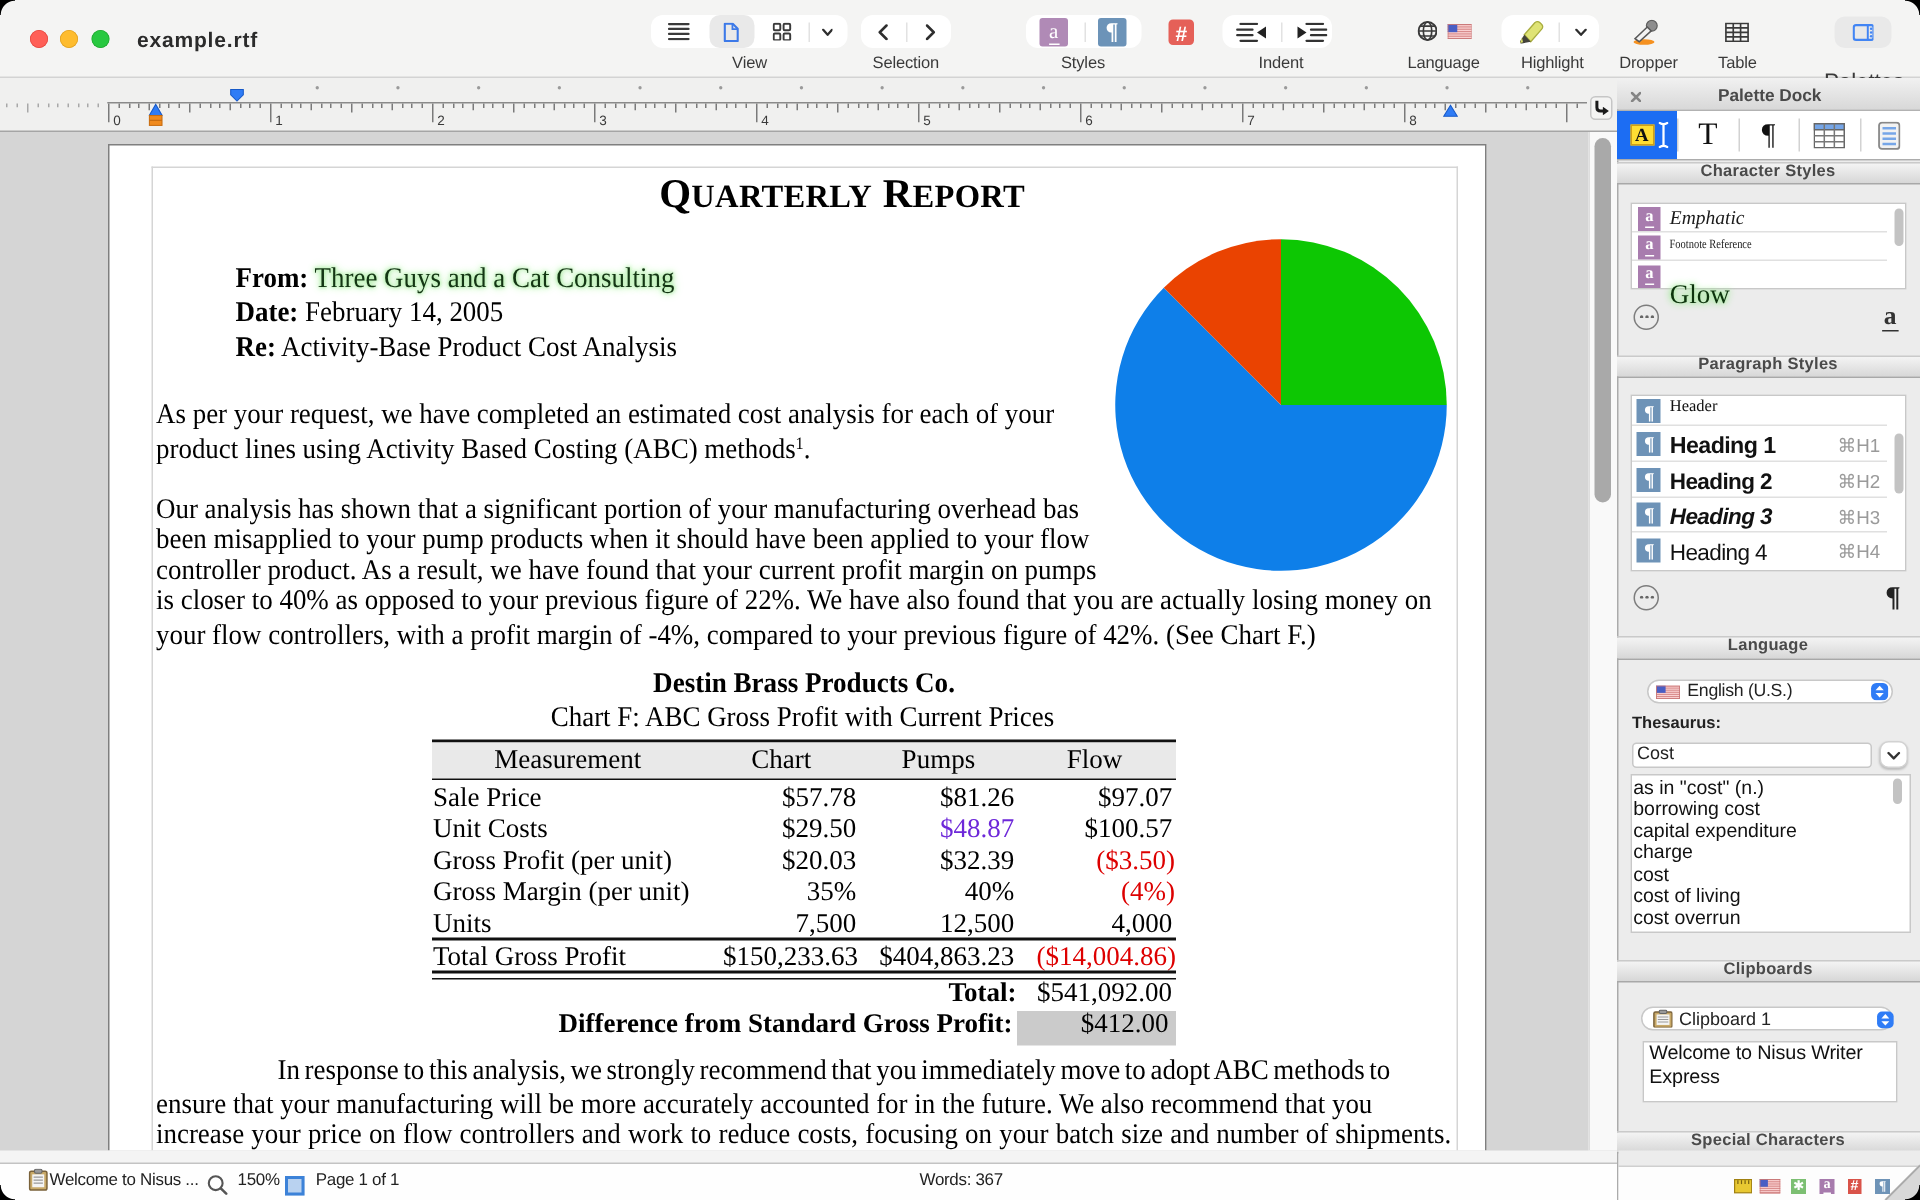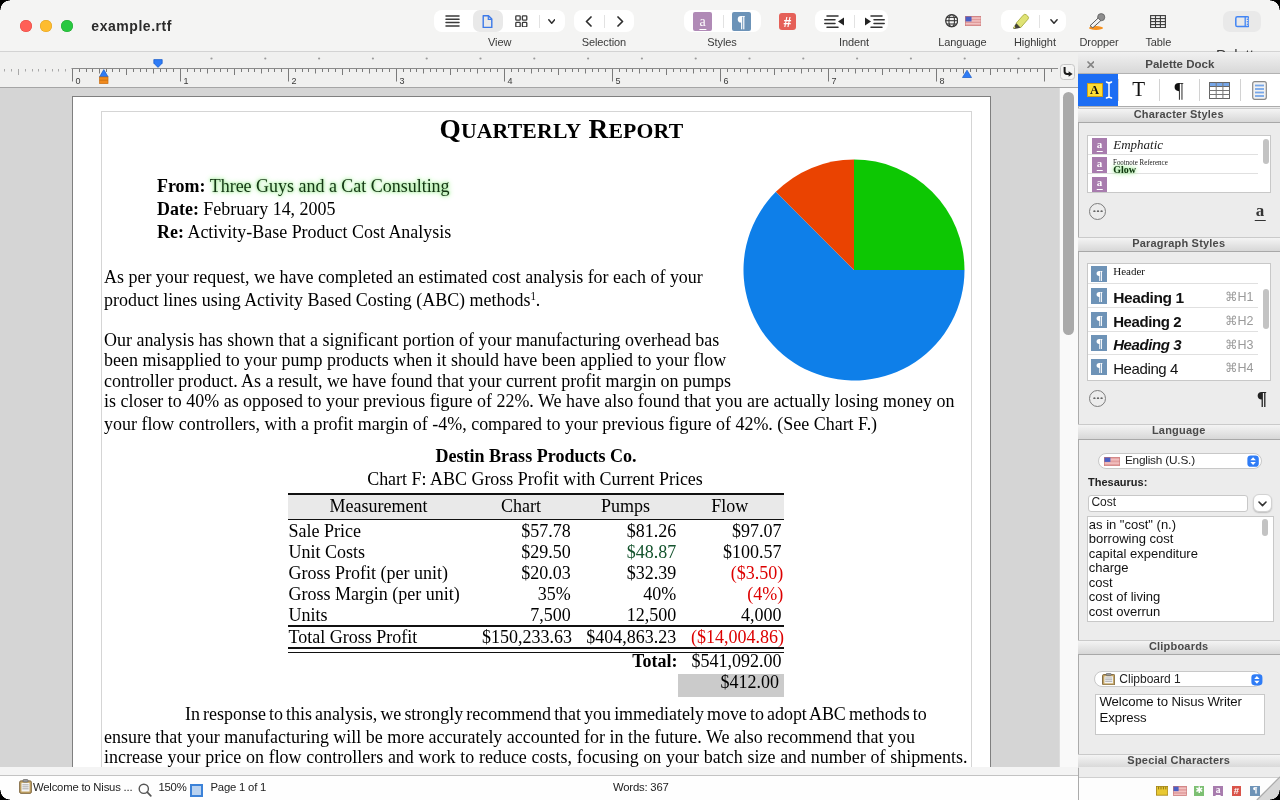--- a/index.html
+++ b/index.html
@@ -213,21 +213,21 @@
       <div style="position:absolute;left:378.5px;top:496.8px;font-family:'Liberation Serif',serif;font-size:18.0px;line-height:18.0px;color:#000;font-weight:normal;font-style:normal;white-space:nowrap;transform:translateX(-50%) scaleX(1);">Measurement</div>
       <div style="position:absolute;left:520.9px;top:496.8px;font-family:'Liberation Serif',serif;font-size:18.0px;line-height:18.0px;color:#000;font-weight:normal;font-style:normal;white-space:nowrap;transform:translateX(-50%) scaleX(1);">Chart</div>
       <div style="position:absolute;left:625.6px;top:496.8px;font-family:'Liberation Serif',serif;font-size:18.0px;line-height:18.0px;color:#000;font-weight:normal;font-style:normal;white-space:nowrap;transform:translateX(-50%) scaleX(1);">Pumps</div>
       <div style="position:absolute;left:729.7px;top:496.8px;font-family:'Liberation Serif',serif;font-size:18.0px;line-height:18.0px;color:#000;font-weight:normal;font-style:normal;white-space:nowrap;transform:translateX(-50%) scaleX(1);">Flow</div>
       <div style="position:absolute;left:288.6px;top:521.8px;font-family:'Liberation Serif',serif;font-size:18.0px;line-height:18.0px;color:#000;font-weight:normal;font-style:normal;white-space:nowrap;">Sale Price</div>
       <div style="position:absolute;right:487.2px;top:521.8px;font-family:'Liberation Serif',serif;font-size:18.0px;line-height:18.0px;color:#000;font-weight:normal;font-style:normal;white-space:nowrap;">$57.78</div>
       <div style="position:absolute;right:381.8px;top:521.8px;font-family:'Liberation Serif',serif;font-size:18.0px;line-height:18.0px;color:#000;font-weight:normal;font-style:normal;white-space:nowrap;">$81.26</div>
       <div style="position:absolute;right:276.5px;top:521.8px;font-family:'Liberation Serif',serif;font-size:18.0px;line-height:18.0px;color:#000;font-weight:normal;font-style:normal;white-space:nowrap;">$97.07</div>
       <div style="position:absolute;left:288.6px;top:542.9px;font-family:'Liberation Serif',serif;font-size:18.0px;line-height:18.0px;color:#000;font-weight:normal;font-style:normal;white-space:nowrap;">Unit Costs</div>
       <div style="position:absolute;right:487.2px;top:542.9px;font-family:'Liberation Serif',serif;font-size:18.0px;line-height:18.0px;color:#000;font-weight:normal;font-style:normal;white-space:nowrap;">$29.50</div>
-      <div style="position:absolute;right:381.8px;top:542.9px;font-family:'Liberation Serif',serif;font-size:18.0px;line-height:18.0px;color:#14532d;font-weight:normal;font-style:normal;white-space:nowrap;">$48.87</div>
+      <div style="position:absolute;right:381.8px;top:542.9px;font-family:'Liberation Serif',serif;font-size:18.0px;line-height:18.0px;color:#6d28d9;font-weight:normal;font-style:normal;white-space:nowrap;">$48.87</div>
       <div style="position:absolute;right:276.5px;top:542.9px;font-family:'Liberation Serif',serif;font-size:18.0px;line-height:18.0px;color:#000;font-weight:normal;font-style:normal;white-space:nowrap;">$100.57</div>
       <div style="position:absolute;left:288.6px;top:564.0px;font-family:'Liberation Serif',serif;font-size:18.0px;line-height:18.0px;color:#000;font-weight:normal;font-style:normal;white-space:nowrap;">Gross Profit (per unit)</div>
       <div style="position:absolute;right:487.2px;top:564.0px;font-family:'Liberation Serif',serif;font-size:18.0px;line-height:18.0px;color:#000;font-weight:normal;font-style:normal;white-space:nowrap;">$20.03</div>
       <div style="position:absolute;right:381.8px;top:564.0px;font-family:'Liberation Serif',serif;font-size:18.0px;line-height:18.0px;color:#000;font-weight:normal;font-style:normal;white-space:nowrap;">$32.39</div>
       <div style="position:absolute;right:274.7px;top:564.0px;font-family:'Liberation Serif',serif;font-size:18.0px;line-height:18.0px;color:#dd0000;font-weight:normal;font-style:normal;white-space:nowrap;">($3.50)</div>
       <div style="position:absolute;left:288.6px;top:585.1px;font-family:'Liberation Serif',serif;font-size:18.0px;line-height:18.0px;color:#000;font-weight:normal;font-style:normal;white-space:nowrap;">Gross Margin (per unit)</div>
       <div style="position:absolute;right:487.2px;top:585.1px;font-family:'Liberation Serif',serif;font-size:18.0px;line-height:18.0px;color:#000;font-weight:normal;font-style:normal;white-space:nowrap;margin-left:36px;">35%</div>
       <div style="position:absolute;right:381.8px;top:585.1px;font-family:'Liberation Serif',serif;font-size:18.0px;line-height:18.0px;color:#000;font-weight:normal;font-style:normal;white-space:nowrap;">40%</div>
       <div style="position:absolute;right:274.7px;top:585.1px;font-family:'Liberation Serif',serif;font-size:18.0px;line-height:18.0px;color:#dd0000;font-weight:normal;font-style:normal;white-space:nowrap;">(4%)</div>
       <div style="position:absolute;left:288.6px;top:605.9px;font-family:'Liberation Serif',serif;font-size:18.0px;line-height:18.0px;color:#000;font-weight:normal;font-style:normal;white-space:nowrap;">Units</div>
@@ -237,20 +237,21 @@
       <div style="position:absolute;left:287.5px;top:625.3px;width:496.0px;height:1.6px;background:#111"></div>
       <div style="position:absolute;left:288.6px;top:628.1px;font-family:'Liberation Serif',serif;font-size:18.0px;line-height:18.0px;color:#000;font-weight:normal;font-style:normal;white-space:nowrap;">Total Gross Profit</div>
       <div style="position:absolute;right:486.0px;top:628.1px;font-family:'Liberation Serif',serif;font-size:18.0px;line-height:18.0px;color:#000;font-weight:normal;font-style:normal;white-space:nowrap;">$150,233.63</div>
       <div style="position:absolute;right:381.8px;top:628.1px;font-family:'Liberation Serif',serif;font-size:18.0px;line-height:18.0px;color:#000;font-weight:normal;font-style:normal;white-space:nowrap;">$404,863.23</div>
       <div style="position:absolute;right:274.0px;top:628.1px;font-family:'Liberation Serif',serif;font-size:18.0px;line-height:18.0px;color:#dd0000;font-weight:normal;font-style:normal;white-space:nowrap;">($14,004.86)</div>
       <div style="position:absolute;left:287.5px;top:647.4px;width:496.0px;height:1.6px;background:#111"></div>
       <div style="position:absolute;left:287.5px;top:651.8px;width:496.0px;height:1.6px;background:#111"></div>
       <div style="position:absolute;right:380.4px;top:652.2px;font-family:'Liberation Serif',serif;font-size:18.0px;line-height:18.0px;color:#000;font-weight:bold;font-style:normal;white-space:nowrap;">Total:</div>
       <div style="position:absolute;right:276.6px;top:652.2px;font-family:'Liberation Serif',serif;font-size:18.0px;line-height:18.0px;color:#000;font-weight:normal;font-style:normal;white-space:nowrap;">$541,092.00</div>
       <div style="position:absolute;left:678.0px;top:674.0px;width:105.5px;height:23.0px;background:#cbcbcb"></div>
+      <div style="position:absolute;right:383.0px;top:673.4px;font-family:'Liberation Serif',serif;font-size:18.0px;line-height:18.0px;color:#000;font-weight:bold;font-style:normal;white-space:nowrap;">Difference from Standard Gross Profit:</div>
       <div style="position:absolute;right:279.0px;top:673.4px;font-family:'Liberation Serif',serif;font-size:18.0px;line-height:18.0px;color:#000;font-weight:normal;font-style:normal;white-space:nowrap;">$412.00</div>
       <div style="position:absolute;left:184.5px;top:704.4px;font-family:'Liberation Serif',serif;font-size:19.0px;line-height:19.0px;color:#000;font-weight:normal;font-style:normal;white-space:nowrap;transform:scaleX(0.945);transform-origin:0 50%;word-spacing:-1.5px;">In response to this analysis, we strongly recommend that you immediately move to adopt ABC methods to</div>
       <div style="position:absolute;left:103.7px;top:726.6px;font-family:'Liberation Serif',serif;font-size:19.0px;line-height:19.0px;color:#000;font-weight:normal;font-style:normal;white-space:nowrap;transform:scaleX(0.945);transform-origin:0 50%;">ensure that your manufacturing will be more accurately accounted for in the future. We also recommend that you</div>
       <div style="position:absolute;left:103.7px;top:746.8px;font-family:'Liberation Serif',serif;font-size:19.0px;line-height:19.0px;color:#000;font-weight:normal;font-style:normal;white-space:nowrap;transform:scaleX(0.945);transform-origin:0 50%;word-spacing:0.3px;">increase your price on flow controllers and work to reduce costs, focusing on your batch size and number of shipments.</div>
     </div>
   </div>
 <div style="position:absolute;left:0;top:767px;width:1078px;height:9px;background:#f4f4f4;border-bottom:1px solid #c3c3c3;box-sizing:border-box"></div>
 <div style="position:absolute;left:0;top:776px;width:1078px;height:24px;background:#fefefe"></div>
 <svg style="position:absolute;left:18.5px;top:779px" width="13" height="15" viewBox="0 0 13 15">
     <rect x="0.7" y="1.9" width="11.6" height="12.4" rx="1.2" fill="#c8a968" stroke="#7a623a" stroke-width="1"></rect>
@@ -318,21 +319,21 @@
 <div style="position:absolute;left:1087.8px;top:153.6px;width:170.0px;height:1.0px;background:#e0e0e0"></div>
 <div style="position:absolute;left:1087.8px;top:173.0px;width:170.0px;height:1.0px;background:#e0e0e0"></div>
 <div style="position:absolute;left:1091.9px;top:138.4px;width:15.2px;height:15.2px;background:#a87cae"></div>
 <div style="position:absolute;left:1099.5px;top:139.2px;font-family:'Liberation Serif',serif;font-size:11.0px;line-height:11.0px;color:#fff;font-weight:bold;font-style:normal;white-space:nowrap;transform:translateX(-50%) scaleX(1);"><span style="border-bottom:1.2px solid #fff;padding:0 0.5px 0.5px">a</span></div>
 <div style="position:absolute;left:1113.2px;top:137.7px;font-family:'Liberation Serif',serif;font-size:13.0px;line-height:13.0px;color:#1a1a1a;font-weight:normal;font-style:italic;white-space:nowrap;text-align:center;">Emphatic</div>
 <div style="position:absolute;left:1091.9px;top:157.4px;width:15.2px;height:15.2px;background:#a87cae"></div>
 <div style="position:absolute;left:1099.5px;top:158.2px;font-family:'Liberation Serif',serif;font-size:11.0px;line-height:11.0px;color:#fff;font-weight:bold;font-style:normal;white-space:nowrap;transform:translateX(-50%) scaleX(1);"><span style="border-bottom:1.2px solid #fff;padding:0 0.5px 0.5px">a</span></div>
 <div style="position:absolute;left:1113.2px;top:157.6px;font-family:'Liberation Serif',serif;font-size:8.5px;line-height:8.5px;color:#1a1a1a;font-weight:normal;font-style:normal;white-space:nowrap;transform:scaleX(0.82);transform-origin:0 50%;">Footnote Reference</div>
 <div style="position:absolute;left:1091.9px;top:176.5px;width:15.2px;height:15.2px;background:#a87cae"></div>
 <div style="position:absolute;left:1099.5px;top:177.3px;font-family:'Liberation Serif',serif;font-size:11.0px;line-height:11.0px;color:#fff;font-weight:bold;font-style:normal;white-space:nowrap;transform:translateX(-50%) scaleX(1);"><span style="border-bottom:1.2px solid #fff;padding:0 0.5px 0.5px">a</span></div>
-<div style="position:absolute;left:1113.2px;top:163px;font-family:'Liberation Serif',serif;font-size:10px;line-height:14.0px;color:#000;font-weight:bold;font-style:normal;white-space:nowrap;"><span style="color:#0d330d;text-shadow:0 0 2px #b4efae,0 0 4px #a5eb9c,0 0 6px #98e88e">Glow</span></div>
+<div style="position:absolute;left:1113.2px;top:189px;font-family:'Liberation Serif',serif;font-size:18px;line-height:14.0px;color:#000;font-weight:normal;font-style:normal;white-space:nowrap;"><span style="color:#0d330d;text-shadow:0 0 2px #b4efae,0 0 4px #a5eb9c,0 0 6px #98e88e">Glow</span></div>
 <div style="position:absolute;left:1262.5px;top:139.1px;width:6px;height:25.2px;background:#c3c3c3;border-radius:3px"></div>
 <div style="position:absolute;left:1089.0px;top:202.5px;width:17px;height:17px;border:1.4px solid #7d7d7d;border-radius:50%;box-sizing:border-box"></div>
 <svg style="position:absolute;left:1092.5px;top:209.7px" width="10" height="2.6" viewBox="0 0 10 2.6">
     <circle cx="1.4" cy="1.3" r="1.15" fill="#666"></circle>
     <circle cx="5" cy="1.3" r="1.15" fill="#666"></circle>
     <circle cx="8.6" cy="1.3" r="1.15" fill="#666"></circle>
   </svg>
 <div style="position:absolute;left:1260.0px;top:201.8px;font-family:'Liberation Serif',serif;font-size:17.0px;line-height:17.0px;color:#333;font-weight:bold;font-style:normal;white-space:nowrap;transform:translateX(-50%) scaleX(1);"><span style="border-bottom:1.5px solid #333;padding:0 1px">a</span></div>
 <div style="position:absolute;left:1078px;top:237px;width:202px;height:15.4px;background:linear-gradient(#f4f4f4,#d7d7d7);border-top:1px solid #cacaca;border-bottom:1px solid #a8a8a8;box-sizing:border-box"></div>
 <div style="position:absolute;left:1178.7px;top:238.4px;font-family:'Liberation Sans',sans-serif;font-size:11.0px;line-height:11.0px;color:#4a4a4a;font-weight:bold;font-style:normal;white-space:nowrap;transform:translateX(-50%) scaleX(1);letter-spacing:0.2px;">Paragraph Styles</div>

